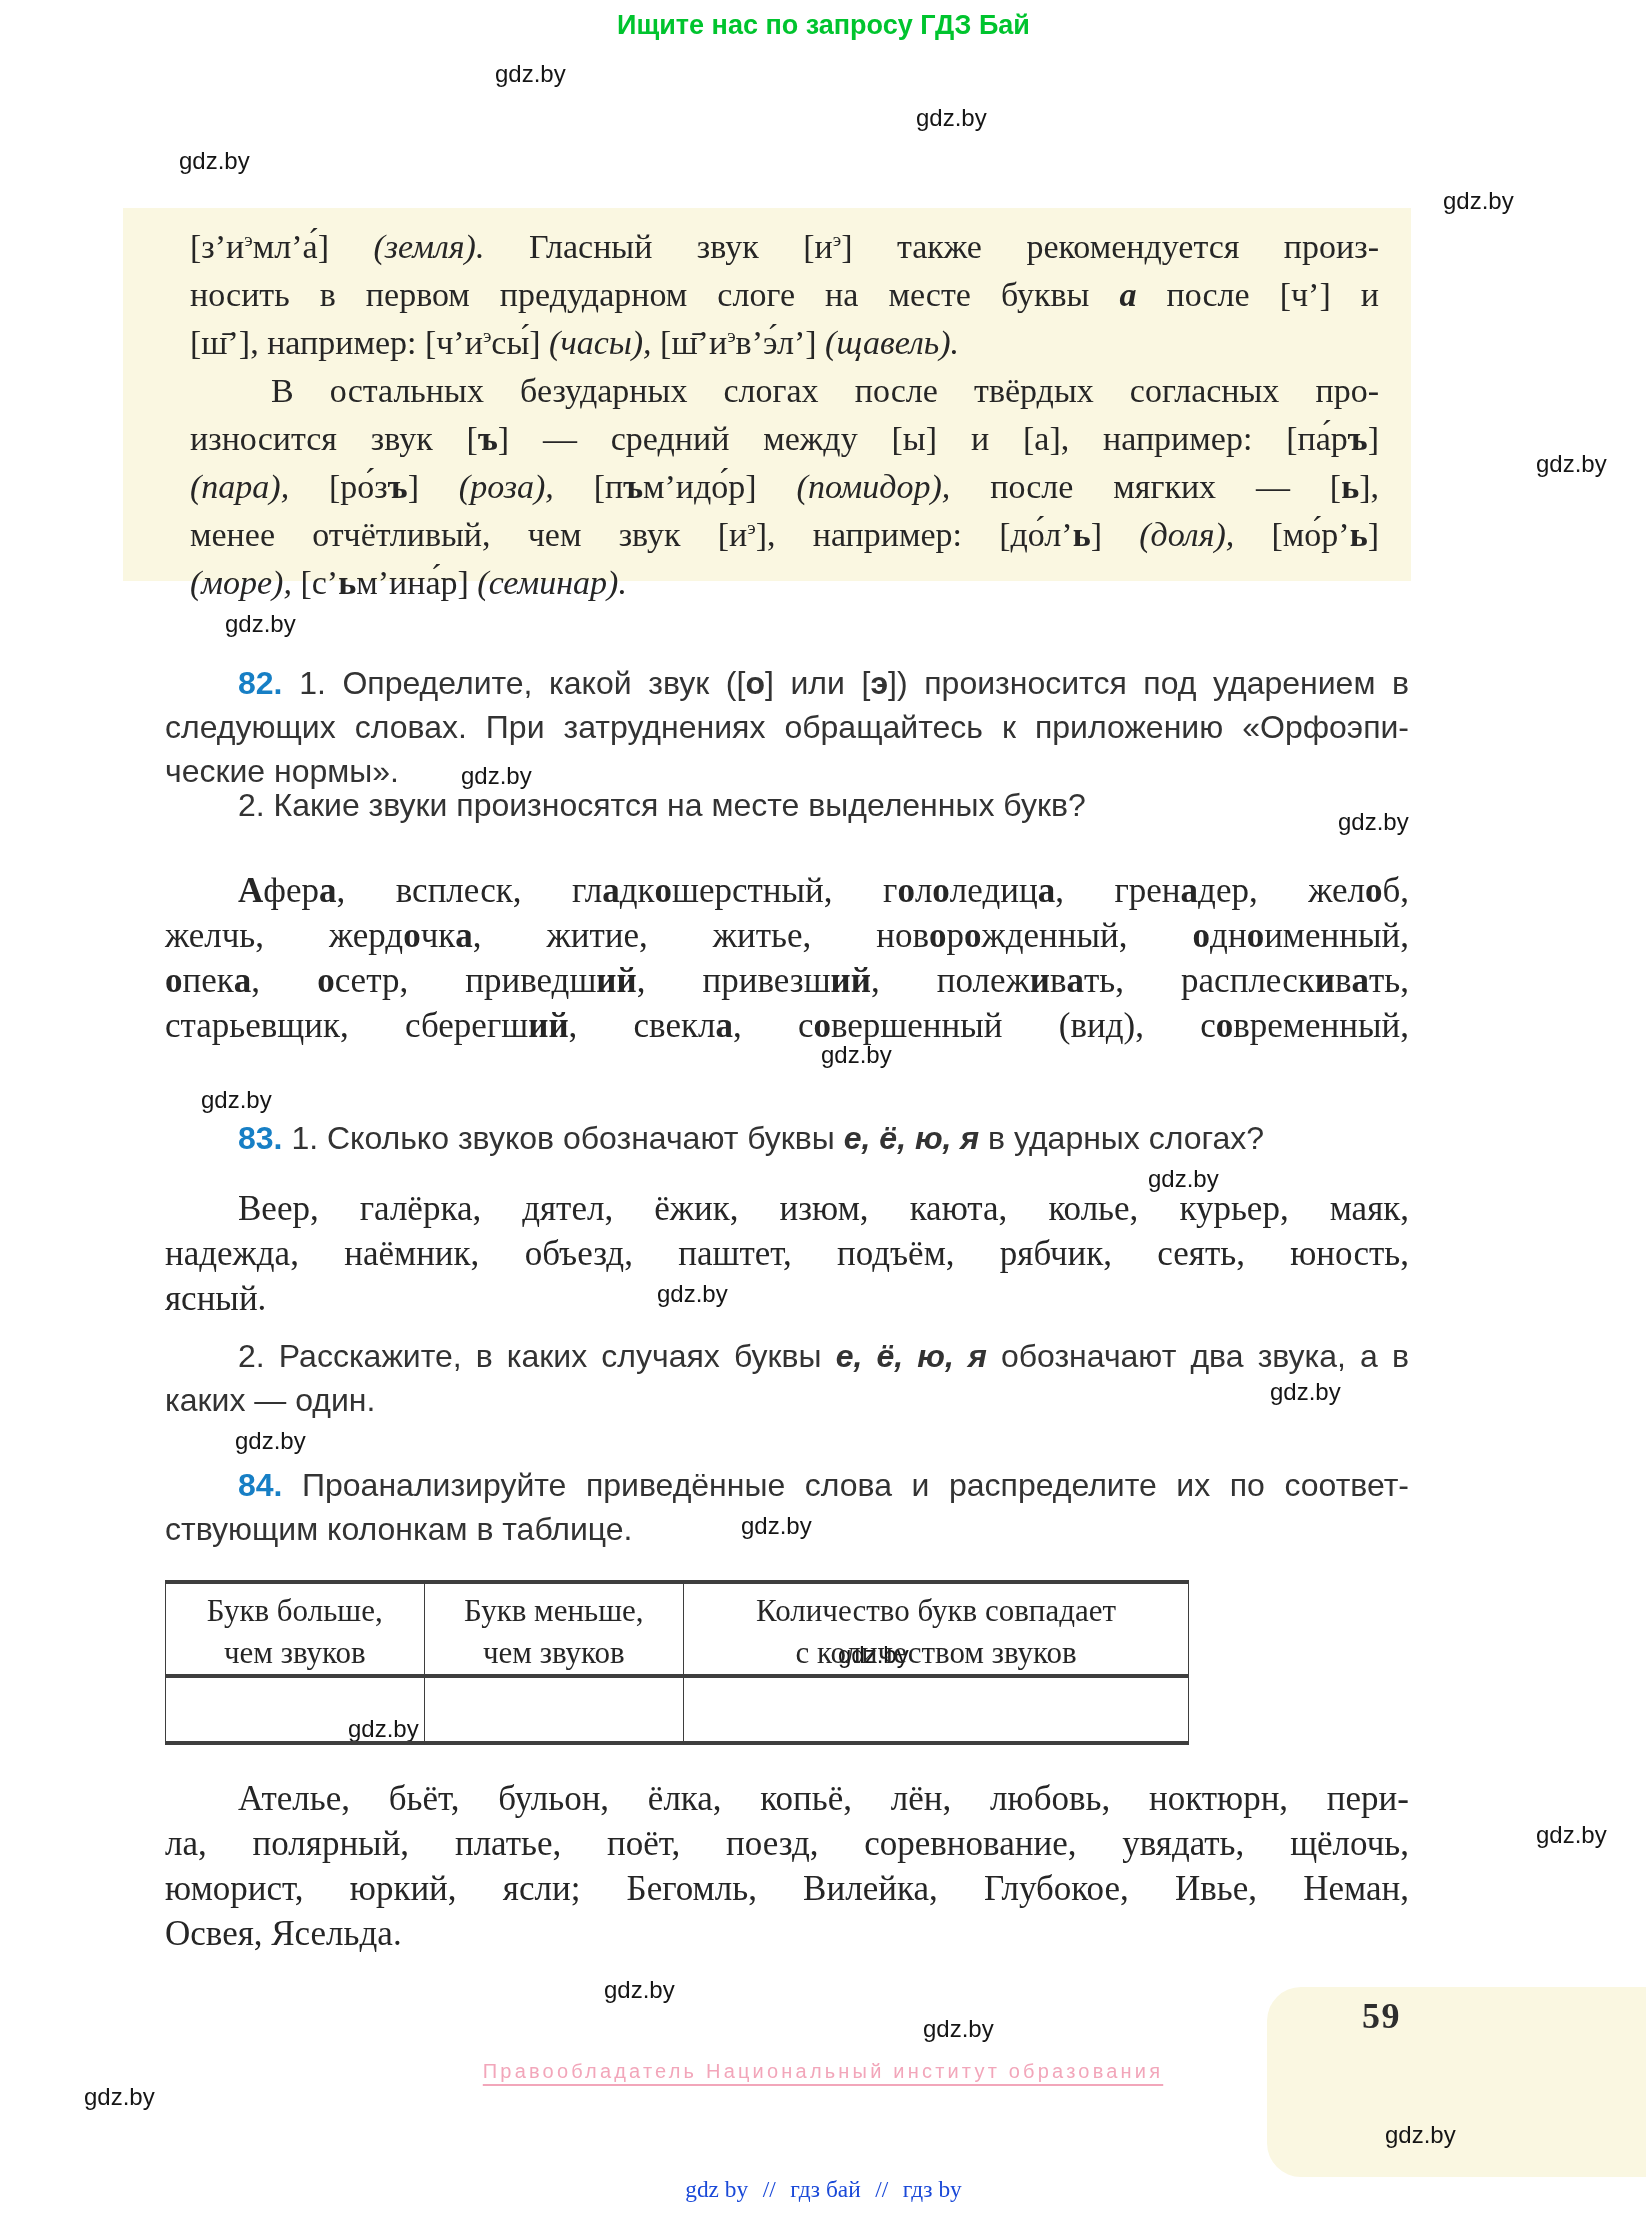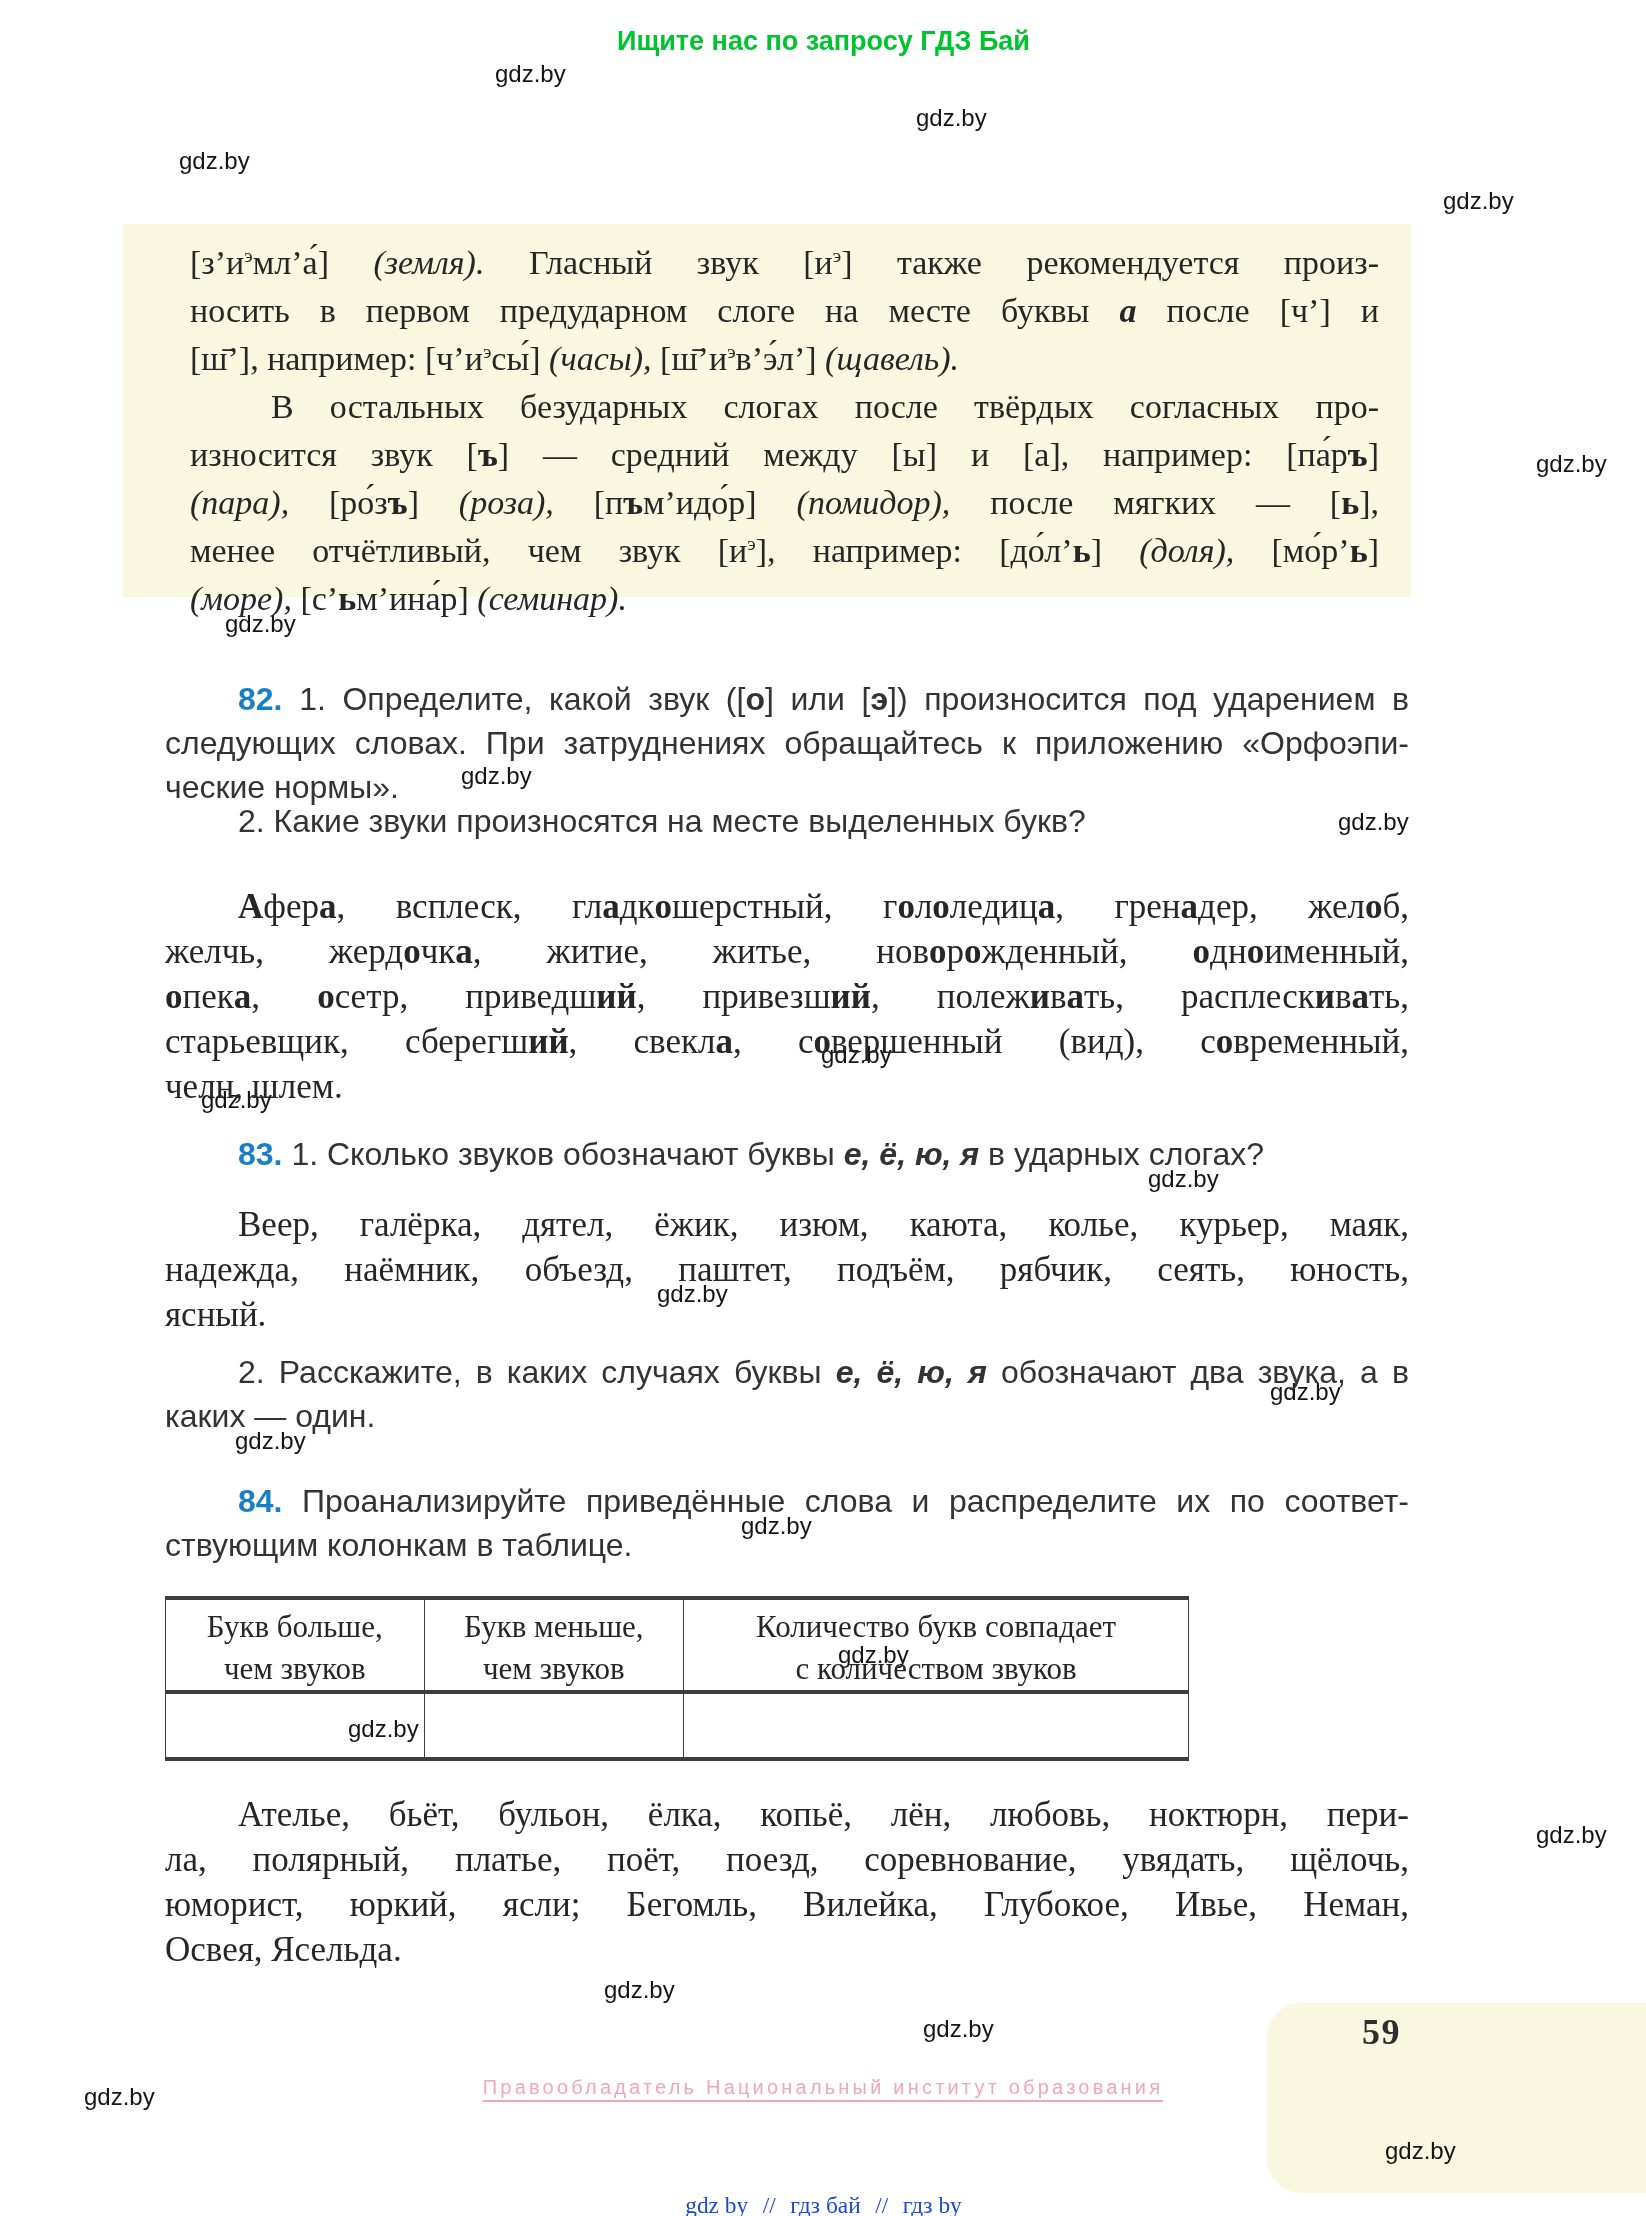--- a/index.html
+++ b/index.html
@@ -5,21 +5,21 @@
   html,body{margin:0;padding:0;}
   body{
     position:relative;
     width:1647px;height:2216px;
     background:#ffffff;
     font-family:"Liberation Serif", serif;
     color:var(--text,#262626);
     overflow:hidden;
   }
   
-  .abs{position:absolute;margin-top:16px;}
+  .abs{position:absolute;}
   .serifline{
     font-family:"Liberation Serif", serif;
     font-size:35px;line-height:45px;
     color:var(--text,#262626);
     width:1244px;
   }
   .creamline{
     font-family:"Liberation Serif", serif;
     font-size:34px;line-height:48px;
     color:var(--text,#262626);
@@ -165,21 +165,20 @@
   <div class="sansline just">следующих словах. При затруднениях обращайтесь к приложению «Орфоэпи-</div>
   <div class="sansline">ческие нормы».</div>
 </div>
 <div class="abs sansline ind" style="left:165px;top:783px">2. Какие звуки произносятся на месте выделенных букв?</div>
 
 <div class="abs" style="left:165px;top:868px">
   <div class="serifline just ind"><b>А</b>фер<b>а</b>, всплеск, гл<b>а</b>дк<b>о</b>шерстный, г<b>о</b>л<b>о</b>ледиц<b>а</b>, грен<b>а</b>дер, жел<b>о</b>б,</div>
   <div class="serifline just">желчь, жерд<b>о</b>чк<b>а</b>, житие, житье, нов<b>о</b>р<b>о</b>жденный, <b>о</b>дн<b>о</b>именный,</div>
   <div class="serifline just"><b>о</b>пек<b>а</b>, <b>о</b>сетр, приведш<b>ий</b>, привезш<b>ий</b>, полеж<b>и</b>в<b>а</b>ть, расплеск<b>и</b>в<b>а</b>ть,</div>
   <div class="serifline just">старьевщик, сберегш<b>ий</b>, свекл<b>а</b>, с<b>о</b>вершенный (вид), с<b>о</b>временный,</div>
-  <div class="serifline">челн, шлем.</div>
 </div>
 
 <div class="abs sansline" style="left:165px;top:1116px"><span style="margin-left:73px"></span><span class="exnum">83.</span>
   <span>1. Сколько звуков обозначают буквы <b><i>е, ё, ю, я</i></b> в ударных слогах?</span></div>
 
 <div class="abs" style="left:165px;top:1186px">
   <div class="serifline just ind">Веер, галёрка, дятел, ёжик, изюм, каюта, колье, курьер, маяк,</div>
   <div class="serifline just">надежда, наёмник, объезд, паштет, подъём, рябчик, сеять, юность,</div>
   <div class="serifline">ясный.</div>
 </div>

